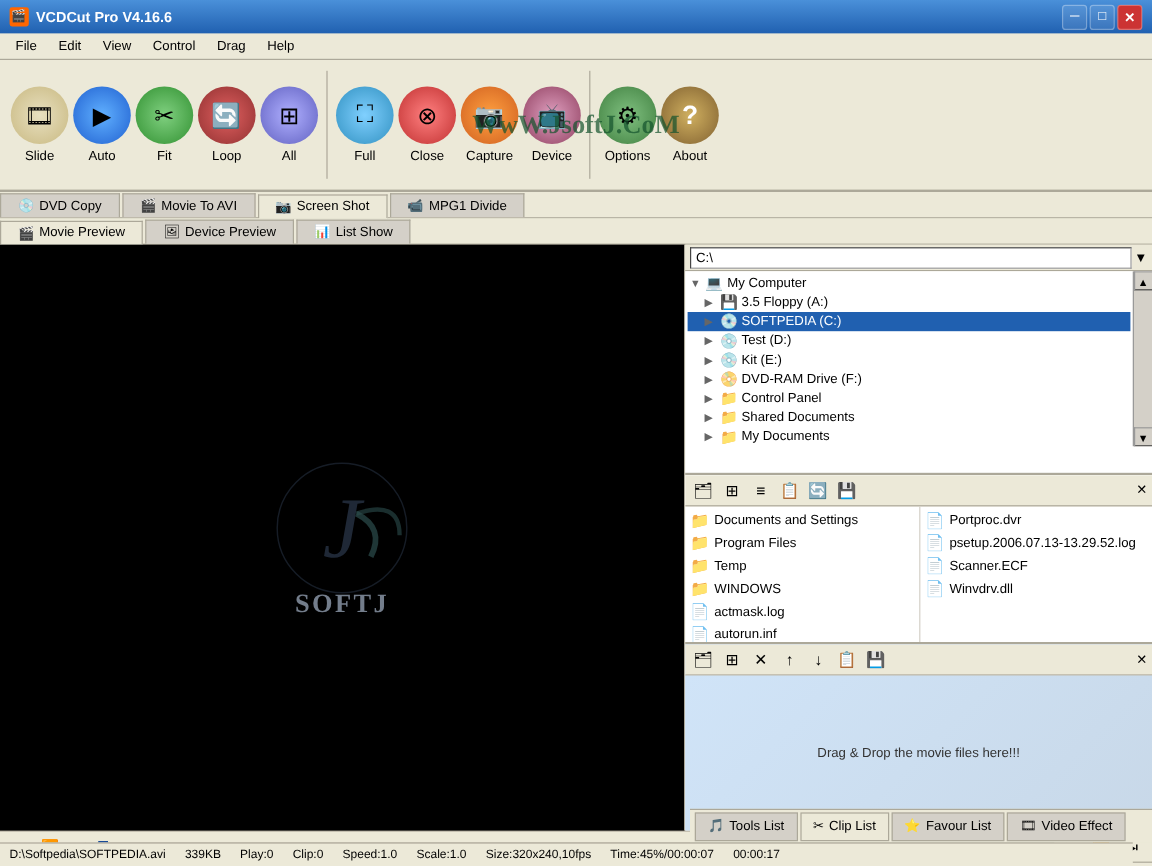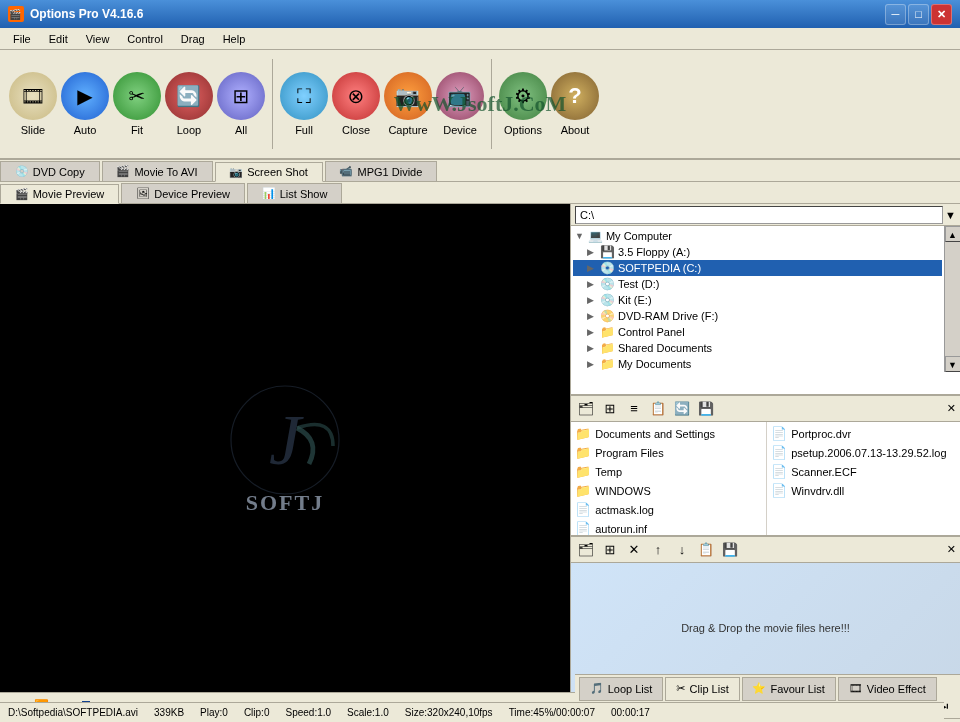--- a/index.html
+++ b/index.html
@@ -370,21 +370,21 @@
     }
     
     .sep { width: 1px; height: 90px; background: #aca899; margin: 0 4px; }
   </style>
 </head>
 <body>
 
 <div class="title-bar">
   <div class="title-bar-left">
     <div class="title-icon">🎬</div>
-    <span>Options Pro V4.16.6</span>
+    <span>VCDCut Pro V4.16.6</span>
   </div>
   <div class="title-buttons">
     <div class="title-btn">─</div>
     <div class="title-btn">□</div>
     <div class="title-btn close">✕</div>
   </div>
 </div>
 
 <div class="menu-bar">
   <div class="menu-item">File</div>
@@ -664,21 +664,21 @@
   
   
   
   
   
 </div>
 
 <div class="bottom-right-tabs" style="position:absolute;bottom:20px;right:0;width:385px;height:28px;background:#ece9d8;border-top:1px solid #aca899;display:flex;align-items:center;padding:0 4px;gap:2px;">
   <div class="btab">
     <span>🎵</span>
-    <span>Loop List</span>
+    <span>Tools List</span>
   </div>
   <div class="btab active">
     <span>✂</span>
     <span>Clip List</span>
   </div>
   <div class="btab">
     <span>⭐</span>
     <span>Favour List</span>
   </div>
   <div class="btab">

